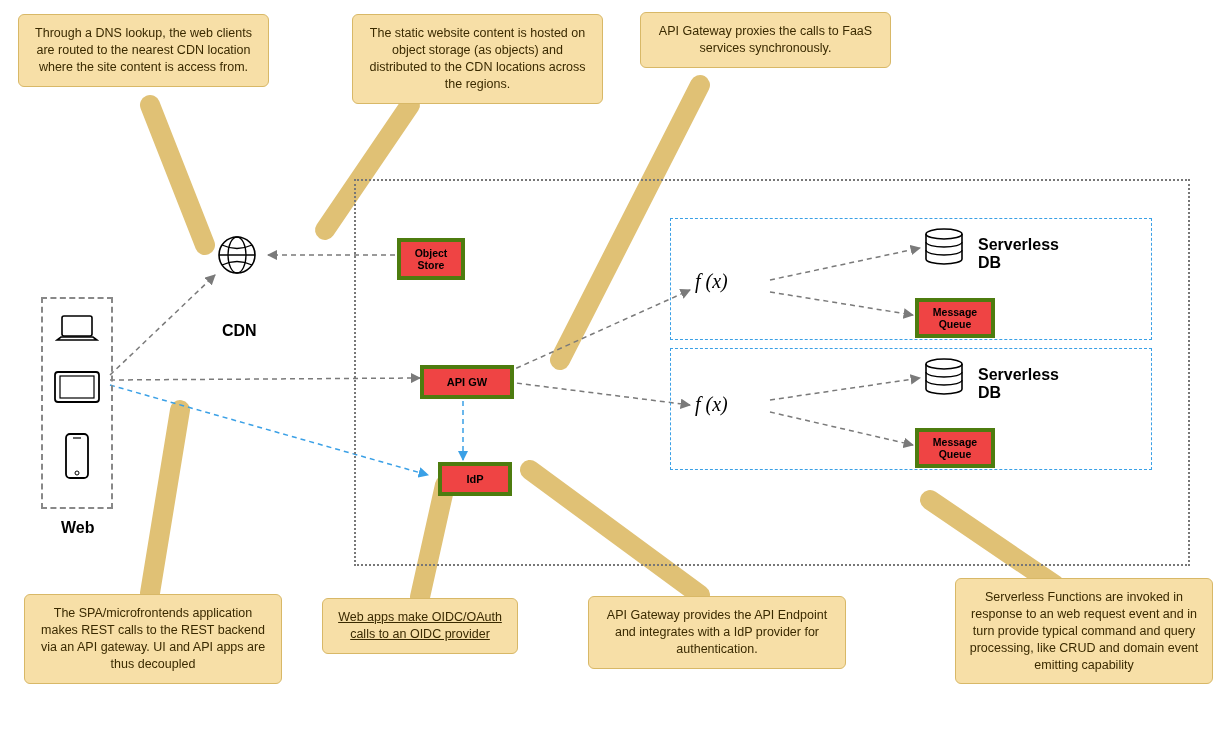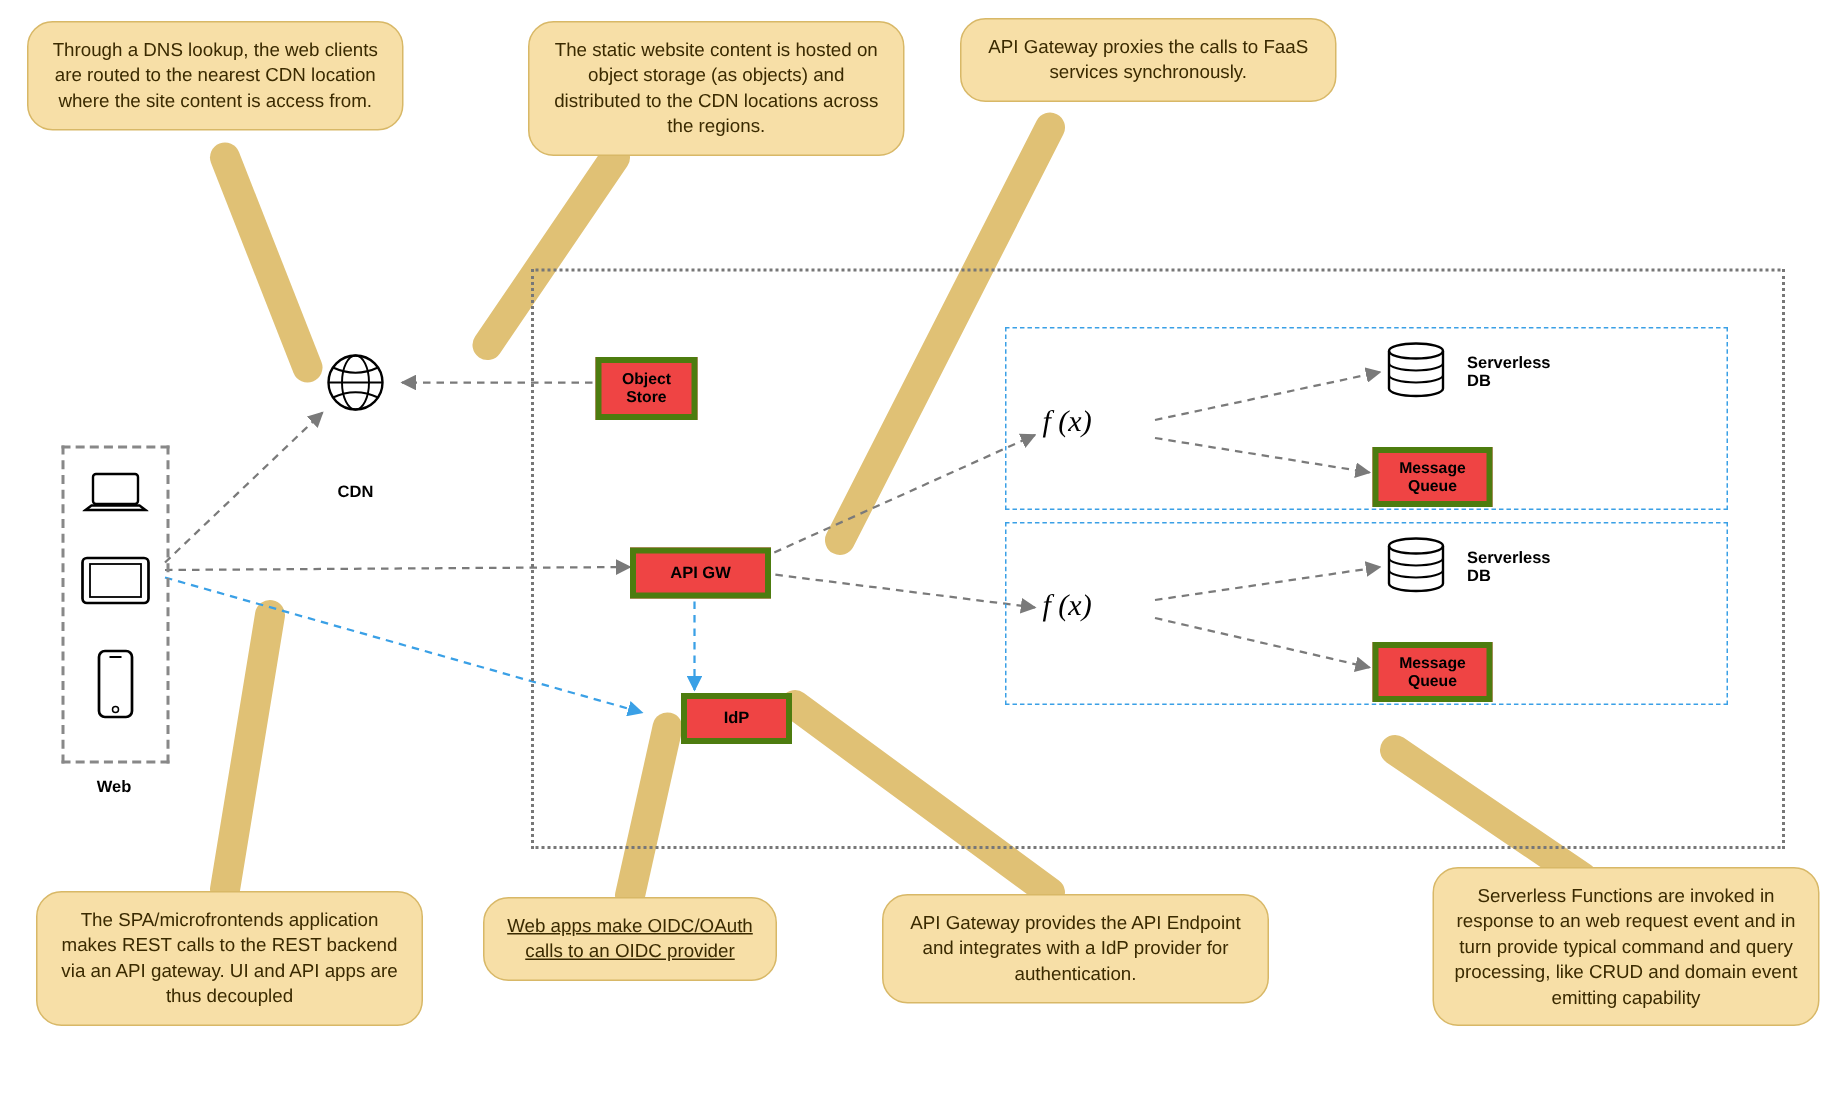--- a/index.html
+++ b/index.html
@@ -9,30 +9,30 @@
     height: 740px;
     background: #ffffff;
     font-family: "Segoe UI", Arial, sans-serif;
     color: #333;
     position: relative;
   }
   .callout {
     position: absolute;
     background: #f7dfa7;
     border: 1px solid #d8b867;
-    border-radius: 17px;
+    border-radius: 6px;
     padding: 10px 12px;
     font-size: 12.5px;
     line-height: 1.35;
     text-align: center;
     color: #3a2a00;
   }
   .label {
     position: absolute;
-    font-size: 11px;
+    font-size: 16px;
     font-weight: bold;
     text-align: center;
     color: #000;
   }
   .node-box {
     position: absolute;
     background: #ef4444;
     border: 4px solid #4d7c0f;
     font-size: 11px;
     font-weight: bold;
@@ -148,21 +148,21 @@
 </svg>
 <div class="label" style="left:222px; top:282px; width:30px;margin-top:40px;">CDN</div>
 
 <div class="dashed-container" style="left:354px; top:179px; width:832px; height:383px; border-width:2px; border-style:dotted; border-color:#777;"></div>
 
 <div class="node-box" style="left:397px; top:238px; width:60px; height:34px; white-space:pre-line; font-size:10.5px;">Object
 Store</div>
 
 <div class="node-box" style="left:420px; top:365px; width:86px; height:26px;">API GW</div>
 
-<div class="node-box" style="left:454px; top:462px; width:66px; height:26px;">IdP</div>
+<div class="node-box" style="left:438px; top:462px; width:66px; height:26px;">IdP</div>
 
 <div class="dashed-blue" style="left:670px; top:218px; width:480px; height:120px;"></div>
 <div class="fx" style="left:695px; top:270px;">f (x)</div>
 
 <svg width="44" height="40" style="position:absolute; left:922px; top:227px;">
   <ellipse cx="22" cy="7" rx="18" ry="5" fill="none" stroke="#000" stroke-width="1.6"></ellipse>
   <path d="M4,7 L4,32 A18,5 0 0 0 40,32 L40,7" fill="none" stroke="#000" stroke-width="1.6"></path>
   <path d="M4,15 A18,5 0 0 0 40,15" fill="none" stroke="#000" stroke-width="1.3"></path>
   <path d="M4,23 A18,5 0 0 0 40,23" fill="none" stroke="#000" stroke-width="1.3"></path>
 </svg>

